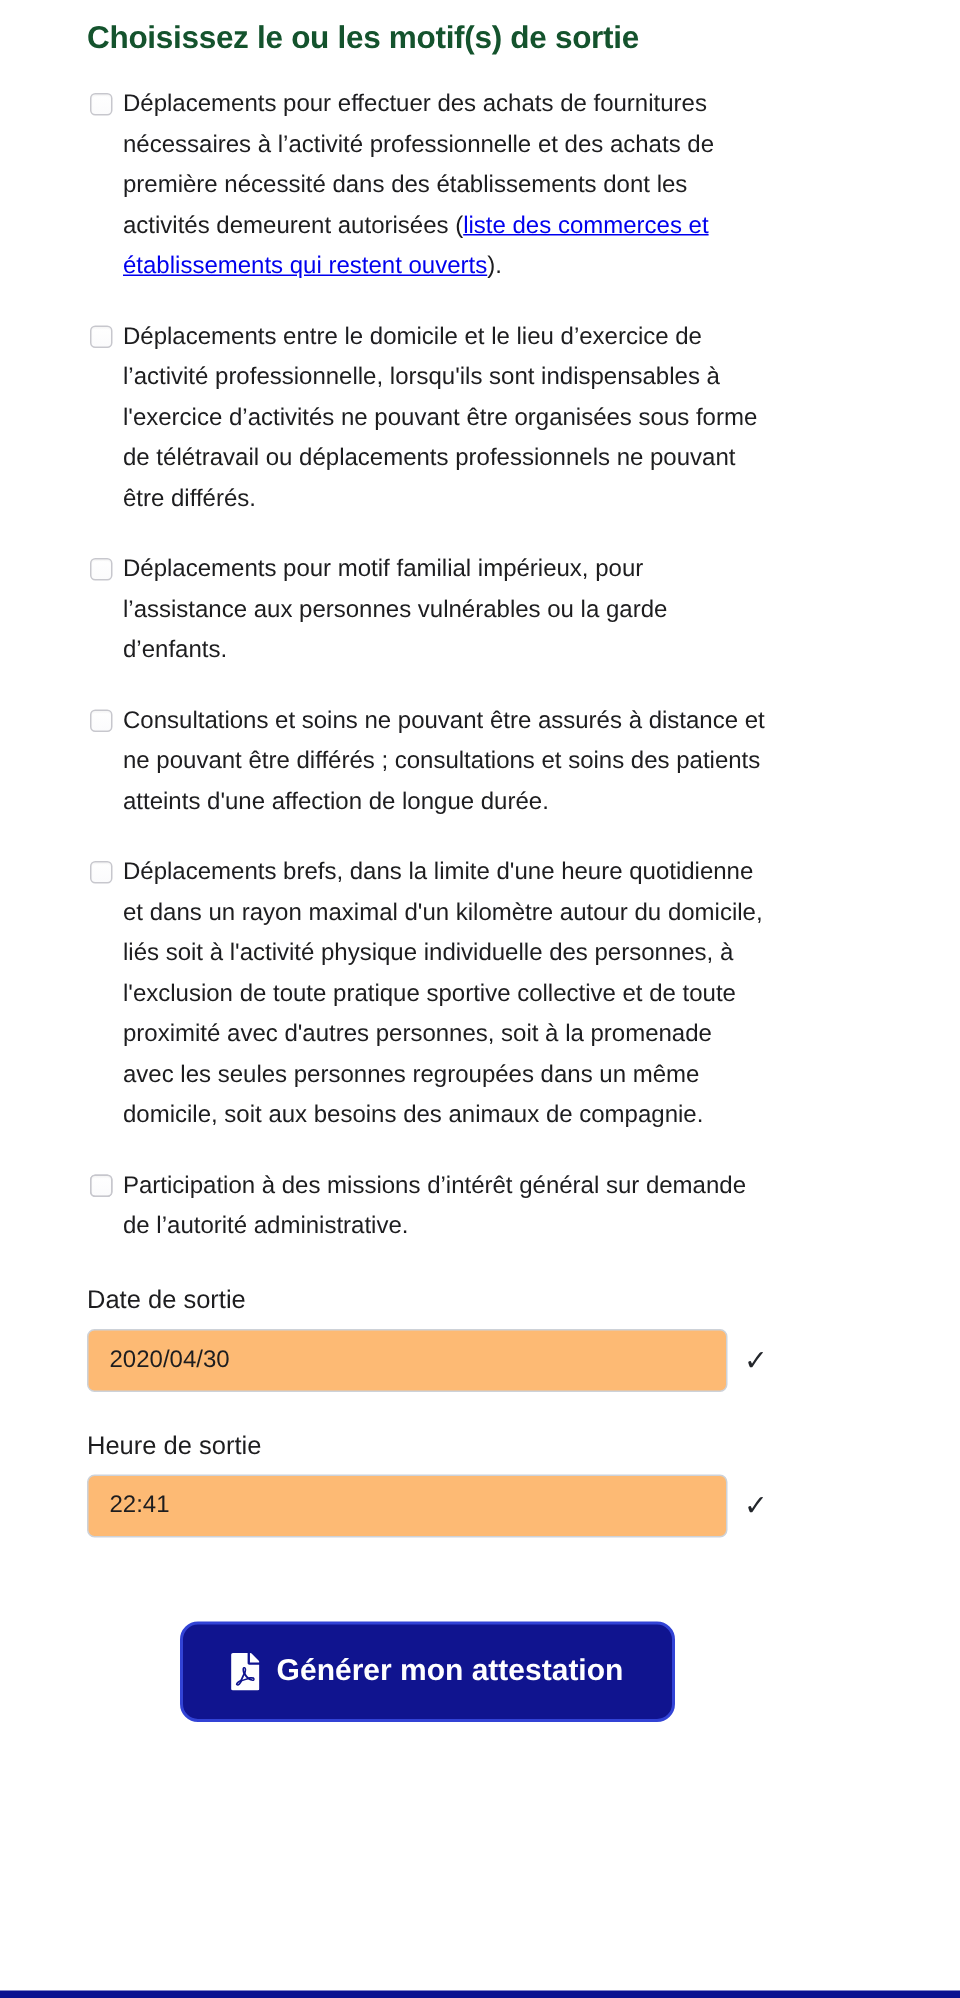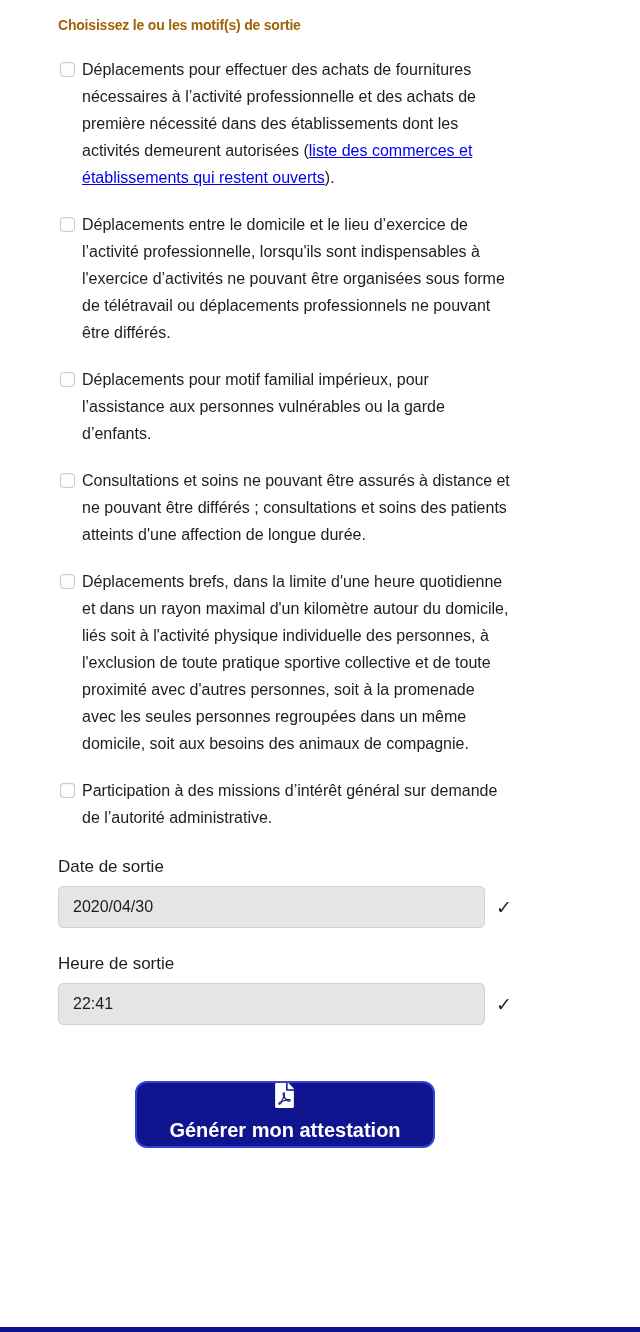--- a/index.html
+++ b/index.html
@@ -9,24 +9,24 @@
     height: 1332px;
     background: #ffffff;
     font-family: "Liberation Sans", sans-serif;
     color: #1d1d1f;
     position: relative;
     overflow: hidden;
   }
   .container { padding: 14px 128px 0 58px; }
 
   .section-title {
-    font-size: 14px;
+    font-size: 21px;
     line-height: 23px;
     font-weight: 700;
-    color: #a16207;
+    color: #14532d;
     letter-spacing: -0.2px;
     margin: 0 0 19px 0;
   }
 
   .motif {
     position: relative;
     display: block;
     padding-left: 24px;
     margin-bottom: 20px;
     font-size: 16px;
@@ -64,21 +64,21 @@
   .input-row { display: flex; align-items: center; }
   .text-input {
     width: 435px;
     height: 42px;
     border: 1px solid #cdd2d9;
     border-radius: 5px;
     padding: 0 14px;
     font-size: 16px;
     font-family: "Liberation Sans", sans-serif;
     color: #1d1d1f;
-    background: #e5e5e5;
+    background: #fdba74;
     outline: none;
   }
   .valid-check {
     margin-left: 11px;
     font-size: 19px;
     line-height: 1;
     color: #23262b;
   }
 
   .button-wrap { text-align: center; margin-top: 56px; }
@@ -89,21 +89,20 @@
     height: 67px;
     padding: 0 32px;
     background: #10148f;
     border: 2px solid #3243d6;
     border-radius: 12px;
     color: #ffffff;
     font-size: 20px;
     font-weight: 700;
     font-family: "Liberation Sans", sans-serif;
     cursor: pointer;
-    flex-direction: column;
   }
   .pdf-icon svg { display: block; }
 
   .footer-bar {
     position: absolute;
     left: 0; right: 0; bottom: 0;
     height: 5px;
     background: #0c1190;
   }
 </style>

